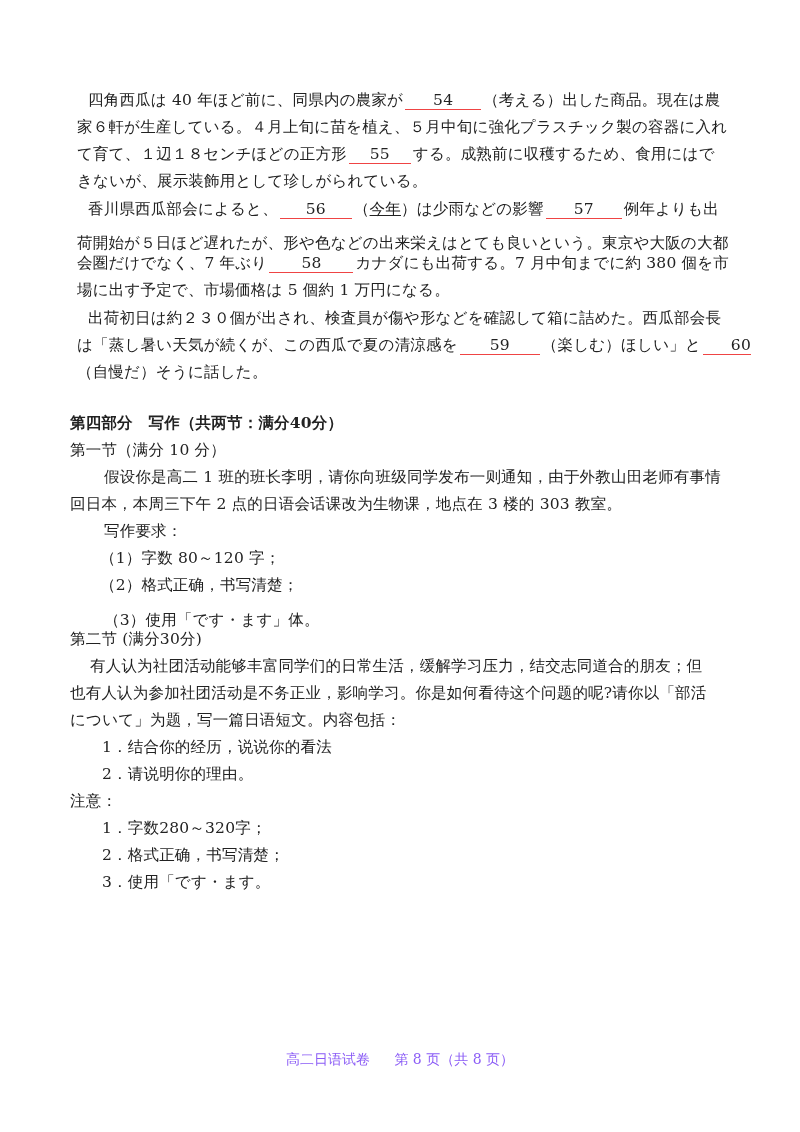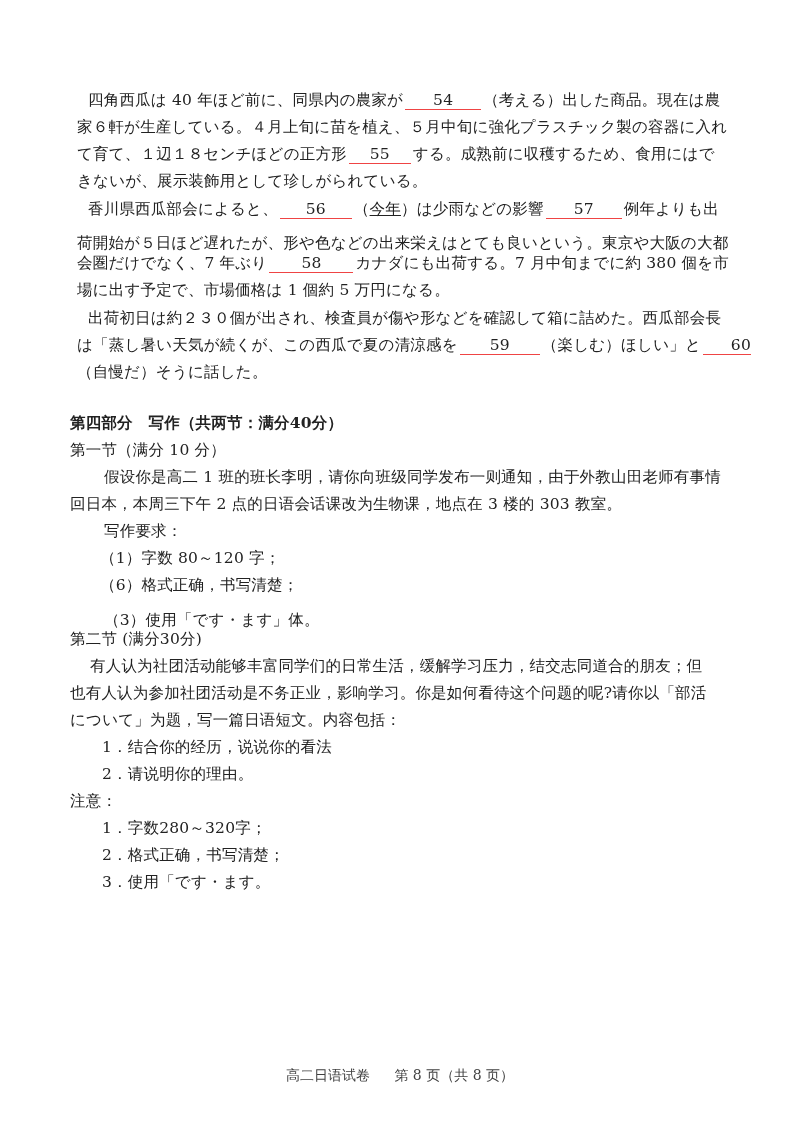--- a/index.html
+++ b/index.html
@@ -14,21 +14,21 @@
     }
     .ind1 { left:88px; }
     .blank {
       display:inline-block; border-bottom:1px solid #ef4444; text-align:center;
       line-height:18px; margin:0 2px;
     }
     .ul { text-decoration:underline; }
     .bold { font-weight:bold; }
     .footer {
       position:absolute; top:1051px; left:0; width:800px; text-align:center;
-      font-size:14px; color:#404040;margin-top:16px;
+      font-size:14px; color:#8b5cf6;
     }
     .footer span { margin:0 10px; }
   </style>
 </head>
 <body>
 
 <div class="line ind1" style="top:90px;">
   <span>四角西瓜は 40 年ほど前に、同県内の農家が</span><span class="blank" style="width:76px;">54</span><span>（考える）出した商品。現在は農</span>
 </div>
 <div class="line" style="top:117px;">家６軒が生産している。４月上旬に苗を植え、５月中旬に強化プラスチック製の容器に入れ</div>
@@ -37,35 +37,35 @@
 </div>
 <div class="line" style="top:171px;">きないが、展示装飾用として珍しがられている。</div>
 
 <div class="line ind1" style="top:199px;">
   <span>香川県西瓜部会によると、</span><span class="blank" style="width:72px;">56</span><span>（</span><span class="ul">今年</span><span>）</span><span>は少雨などの影響</span><span class="blank" style="width:76px;">57</span><span>例年よりも出</span>
 </div>
 <div class="line" style="top:226px;margin-top:7px;">荷開始が５日ほど遅れたが、形や色などの出来栄えはとても良いという。東京や大阪の大都</div>
 <div class="line" style="top:253px;">
   <span>会圏だけでなく、7 年ぶり</span><span class="blank" style="width:84px;">58</span><span>カナダにも出荷する。7 月中旬までに約 380 個を市</span>
 </div>
-<div class="line" style="top:280px;">場に出す予定で、市場価格は 1 個約 5 万円になる。</div>
+<div class="line" style="top:280px;">場に出す予定で、市場価格は 5 個約 1 万円になる。</div>
 
 <div class="line ind1" style="top:308px;">出荷初日は約２３０個が出され、検査員が傷や形などを確認して箱に詰めた。西瓜部会長</div>
 <div class="line" style="top:335px;">
   <span>は「蒸し暑い天気が続くが、この西瓜で夏の清涼感を</span><span class="blank" style="width:80px;">59</span><span>（楽しむ）ほしい」と</span><span class="blank" style="width:48px; text-align:right;">60</span>
 </div>
 <div class="line" style="top:362px;text-align:center;">（自慢だ）そうに話した。</div>
 
 <div class="line bold" style="top:413px; left:70px;">第四部分　写作（共两节：满分40分）</div>
 <div class="line" style="top:440px; left:70px;">第一节（满分 10 分）</div>
 <div class="line" style="top:467px; left:104px;">假设你是高二 1 班的班长李明，请你向班级同学发布一则通知，由于外教山田老师有事情</div>
 <div class="line" style="top:494px; left:70px;">回日本，本周三下午 2 点的日语会话课改为生物课，地点在 3 楼的 303 教室。</div>
 <div class="line" style="top:521px; left:104px;">写作要求：</div>
 <div class="line" style="top:548px; left:100px;">（1）字数 80～120 字；</div>
-<div class="line" style="top:575px; left:100px;">（6）格式正确，书写清楚；</div>
+<div class="line" style="top:575px; left:100px;">（2）格式正确，书写清楚；</div>
 <div class="line" style="top:610px; left:104px;text-align:center;">（3）使用「です・ます」体。</div>
 <div class="line" style="top:629px; left:70px;">第二节 (满分30分)</div>
 <div class="line" style="top:656px; left:90px;">有人认为社团活动能够丰富同学们的日常生活，缓解学习压力，结交志同道合的朋友；但</div>
 <div class="line" style="top:683px; left:70px;">也有人认为参加社团活动是不务正业，影响学习。你是如何看待这个问题的呢?请你以「部活</div>
 <div class="line" style="top:710px; left:70px;">について」为题，写一篇日语短文。内容包括：</div>
 <div class="line" style="top:737px; left:102px;">1．结合你的经历，说说你的看法</div>
 <div class="line" style="top:764px; left:102px;">2．请说明你的理由。</div>
 <div class="line" style="top:791px; left:70px;">注意：</div>
 <div class="line" style="top:818px; left:102px;">1．字数280～320字；</div>
 <div class="line" style="top:845px; left:102px;">2．格式正确，书写清楚；</div>

